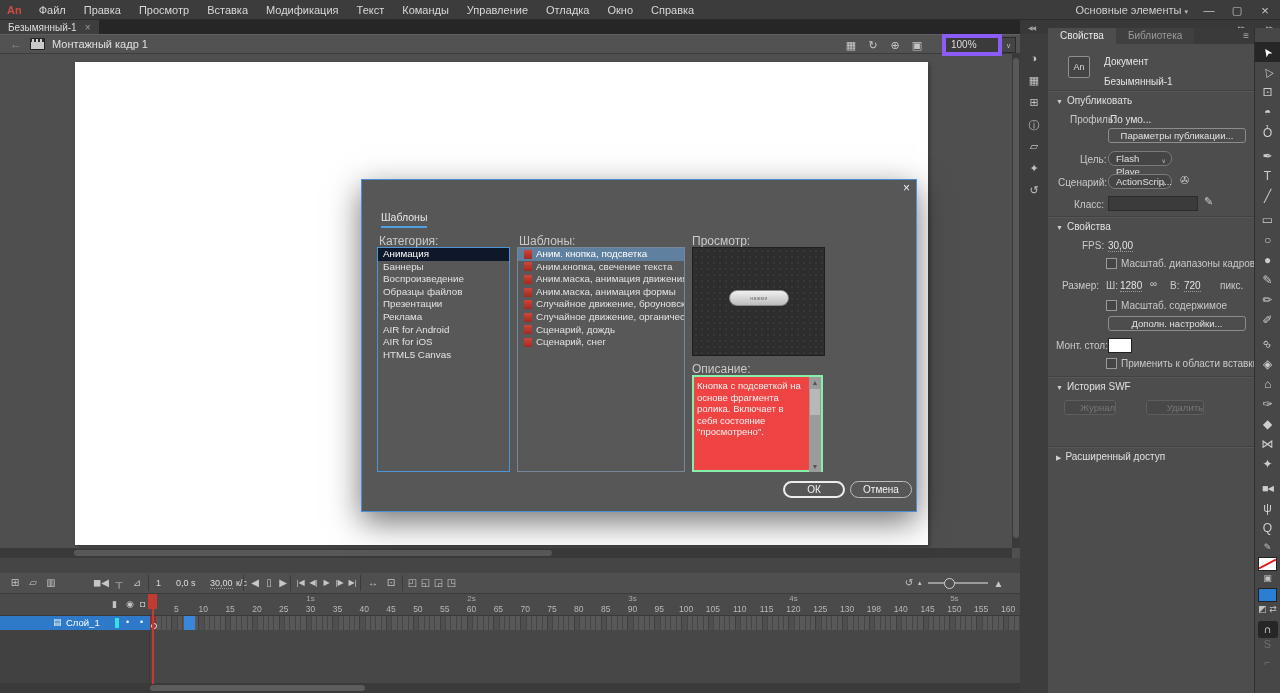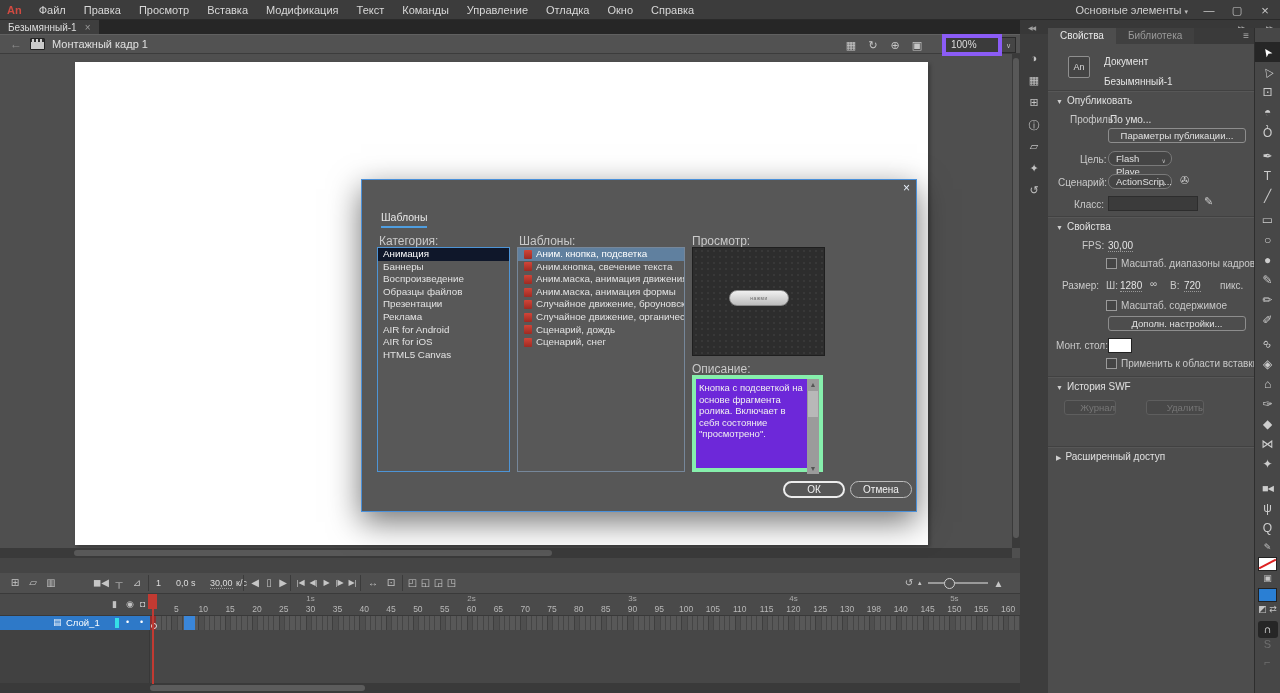--- a/index.html
+++ b/index.html
@@ -61,22 +61,22 @@
   .cats .li.selected{background:#0f172a;color:#fff;}
   .tpls .li.selected{background:#60809f;color:#fff;}
   .tpl-ic{display:inline-block;width:8px;height:9px;background:linear-gradient(#d24538,#9e2a22);
       border-radius:1px;margin:0 4px 0 1px;flex:0 0 auto;}
   .preview{position:absolute;left:330px;top:67px;width:131px;height:107px;background:#2d2d2d;
       border:1px solid #1f1f1f;background-image:radial-gradient(#383838 0.8px,transparent 0.8px);
       background-size:6px 6px;}
   .pill{position:absolute;left:36px;top:42px;width:58px;height:14px;border-radius:8px;
       background:linear-gradient(#f0f0f0,#bdbdbd);border:1px solid #8a8a8a;
       font-size:5px;color:#6a6a6a;text-align:center;line-height:14px;letter-spacing:.5px;}
-  .descbox{position:absolute;left:330px;top:195px;width:131px;height:97px;background:#6d28d9;
-      border:4px solid #86efac;box-sizing:border-box;}
+  .descbox{position:absolute;left:330px;top:195px;width:131px;height:97px;background:#ef4444;
+      border:2px solid #86efac;box-sizing:border-box;}
   .desctext{position:absolute;left:3px;top:3px;right:15px;font-size:9.5px;line-height:11.5px;color:#f0f0f0;}
   .dscroll{position:absolute;right:0;top:0;width:12px;height:95px;background:#9b9b9b;}
   .dscroll .a{position:absolute;left:0;width:12px;height:11px;color:#555;font-size:7px;text-align:center;line-height:11px;}
   .dscroll .a.up{top:0;} .dscroll .a.dn{bottom:0;}
   .dscroll .th{position:absolute;left:1px;top:12px;width:10px;height:26px;background:#b8b8b8;}
   .dbtn{position:absolute;top:301px;height:17px;border-radius:9px;background:transparent;
       color:#f0f0f0;font-size:10px;text-align:center;line-height:17px;box-sizing:border-box;}
   .ok{left:421px;width:62px;border:2px solid #ededed;line-height:14px;}
   .cancel{left:488px;width:62px;border:1px solid #bdbdbd;line-height:15px;}
   

